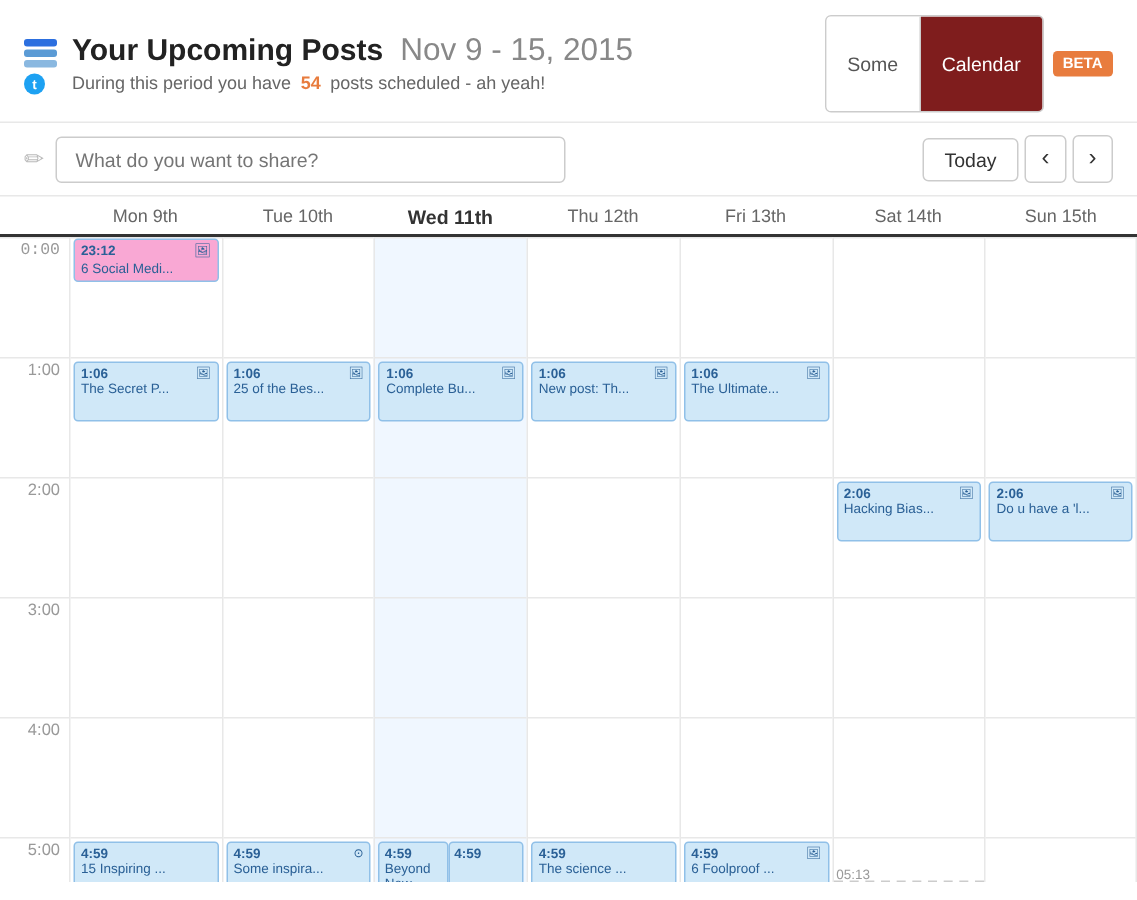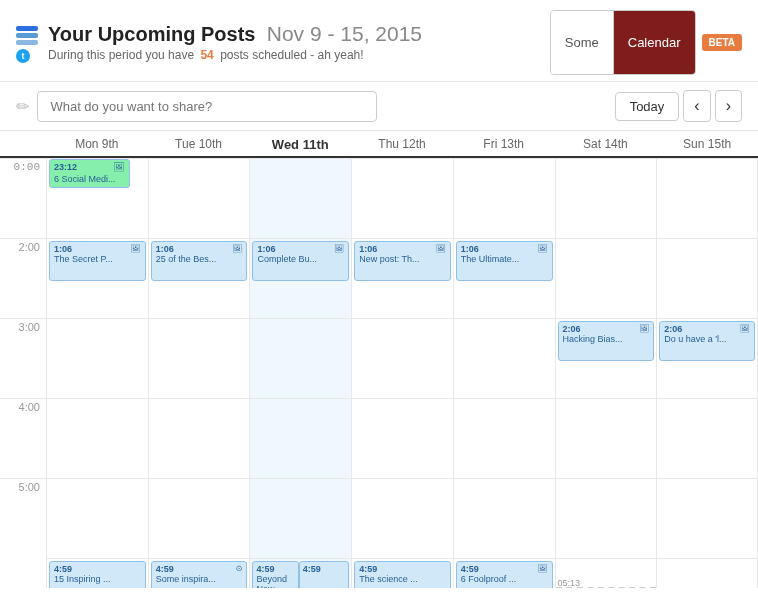--- a/index.html
+++ b/index.html
@@ -59,34 +59,35 @@
     <div style="text-align:center; font-size:12px; color:#666;">Thu 12th</div>
     <div style="text-align:center; font-size:12px; color:#666;">Fri 13th</div>
     <div style="text-align:center; font-size:12px; color:#666;">Sat 14th</div>
     <div style="text-align:center; font-size:12px; color:#666;">Sun 15th</div>
   </div>
 
   <div style="display:flex; height:430px; overflow-y:auto;">
 
     <div style="width:46px; flex-shrink:0;">
       <div style="height:80px; display:flex; align-items:flex-start; justify-content:flex-end; padding:2px 6px 0 0; color:#999; font-size:11px; border-top:1px solid #e8e8e8;font-family:Liberation Mono, monospace;">0:00</div>
+      <div style="height:80px; display:flex; align-items:flex-start; justify-content:flex-end; padding:2px 6px 0 0; color:#999; font-size:11px; border-top:1px solid #e8e8e8;">1:00</div>
       <div style="height:80px; display:flex; align-items:flex-start; justify-content:flex-end; padding:2px 6px 0 0; color:#999; font-size:11px; border-top:1px solid #e8e8e8;">2:00</div>
       <div style="height:80px; display:flex; align-items:flex-start; justify-content:flex-end; padding:2px 6px 0 0; color:#999; font-size:11px; border-top:1px solid #e8e8e8;">3:00</div>
       <div style="height:80px; display:flex; align-items:flex-start; justify-content:flex-end; padding:2px 6px 0 0; color:#999; font-size:11px; border-top:1px solid #e8e8e8;">4:00</div>
       <div style="height:80px; display:flex; align-items:flex-start; justify-content:flex-end; padding:2px 6px 0 0; color:#999; font-size:11px; border-top:1px solid #e8e8e8;">5:00</div>
 
     </div>
 
     <div style="flex:1; display:grid; grid-template-columns:repeat(7,1fr);">
 
       <div style="border-left:1px solid #e8e8e8; position:relative;">
 
         <div style="height:80px; border-top:1px solid #e8e8e8; position:relative;">
 
-          <div style="position:absolute; left:2px; right:18px; top:0; background:#86efac; border:1px solid #90c0e8; border-radius:3px; padding:2px 4px; font-size:9px; color:#2a6096; line-height:1.3;">
+          <div style="position:absolute; left:2px; right:2px; top:0; background:#f9a8d4; border:1px solid #90c0e8; border-radius:3px; padding:2px 4px; font-size:9px; color:#2a6096; line-height:1.3;">
             <span style="font-weight:600;">23:12</span> <span style="float:right;">🖼</span><br>6 Social Medi...
           </div>
         </div>
         <div style="height:80px; border-top:1px solid #e8e8e8; position:relative;">
           <div style="position:absolute; left:2px; right:2px; top:2px; height:40px; background:#d0e8f8; border:1px solid #90c0e8; border-radius:3px; padding:2px 4px; font-size:9px; color:#2a6096;">
             <span style="font-weight:600;">1:06</span> <span style="float:right; font-size:8px;">🖼</span><br>The Secret P...
           </div>
         </div>
         <div style="height:80px; border-top:1px solid #e8e8e8;"></div>
         <div style="height:80px; border-top:1px solid #e8e8e8;"></div>

